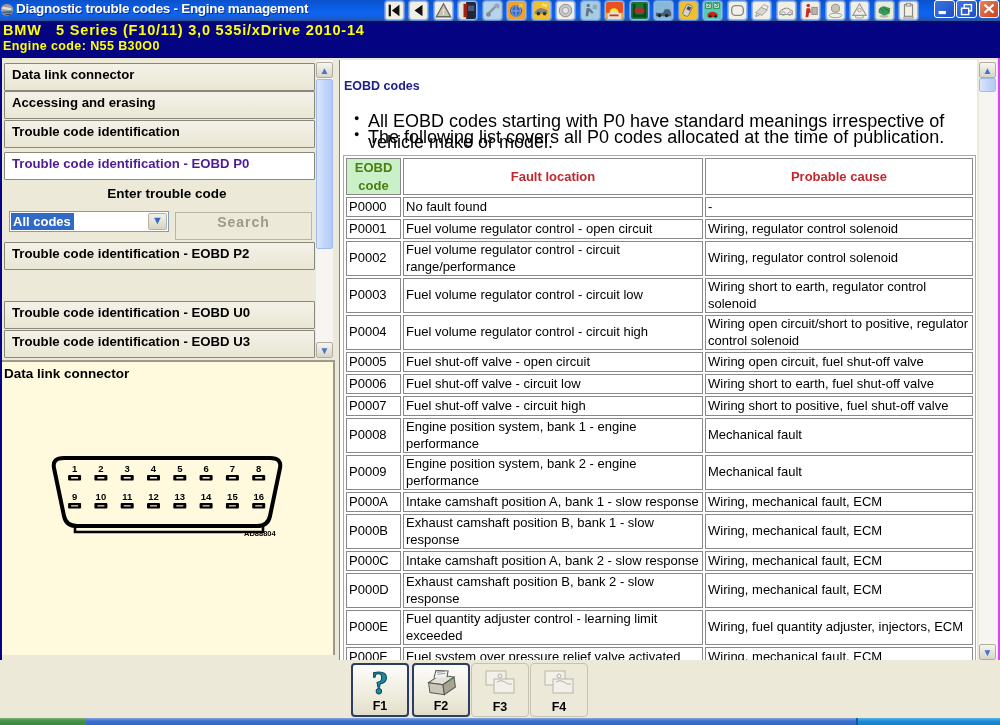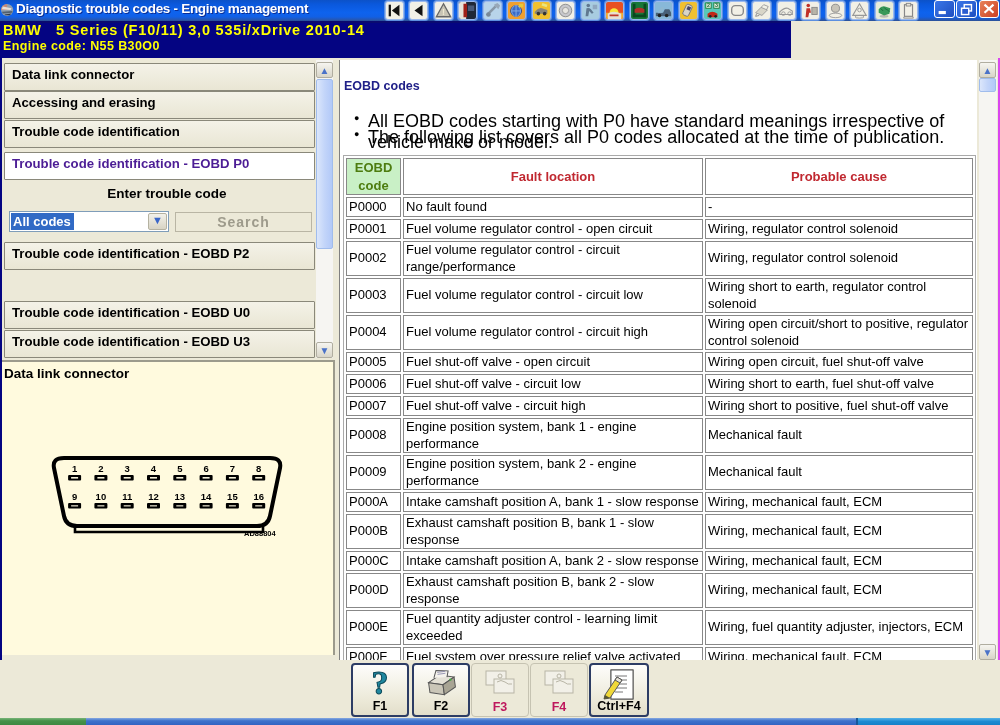--- a/index.html
+++ b/index.html
@@ -14,39 +14,39 @@
   text-shadow:1px 1px 0 rgba(10,40,140,0.9);
 }
 #appicon { position:absolute; left:1px; top:3px; width:14px; height:14px; }
 .tbico {
   position:absolute; top:1px; width:19px; height:19px; border-radius:3px;
   background:#f2f0e6; border:1px solid #9ab8ee; box-shadow:0 0 0 1px #5c8fe0;
   overflow:hidden;
 }
 .tbico svg { width:100%; height:100%; display:block; }
 .winbtn { position:absolute; top:0px; width:21px; height:18px; border-radius:3px; border:1px solid #fff; }
-#subheader { position:absolute; left:0; top:21px; width:791px; height:37px; background:#040482; border-top:2px solid #0a0a70;padding-left:40px; }
+#subheader { position:absolute; left:0; top:21px; width:1000px; height:37px; background:#040482; border-top:2px solid #0a0a70;padding-left:40px; }
 #subheader .l1 { position:absolute; left:3px; top:-1px; color:#ffff00; font-weight:bold; font-size:14.5px; letter-spacing:0.8px; }
 #subheader .l2 { position:absolute; left:3px; top:16px; color:#ffff00; font-weight:bold; font-size:12.5px; letter-spacing:0.4px; }
 #mainarea { position:absolute; left:0; top:58px; width:1000px; height:602px; background:#ECE9D8; border-left:2px solid #040482; border-right:2px solid #d946ef; }
 
 #leftpanel { position:absolute; left:0px; top:2px; width:313px; height:300px; background:#ECE9D8; }
 .navbtn {
   position:absolute; left:2px; width:311px; height:28px;
   background:linear-gradient(to bottom,#f4f2e8,#e9e6d4);
   border:1px solid #8a887a; border-radius:1px;
   font-weight:bold; font-size:13.2px; color:#000;
   padding:3px 0 0 7px;
 }
 .navbtn.sel { background:#fff; color:#4c1d95; }
 #enterlabel { position:absolute; left:0; top:126px; width:330px; text-align:center; font-weight:bold; font-size:13.5px; color:#000; }
 #dropdown { position:absolute; left:7px; top:151px; width:160px; height:21px; background:#fff; border:1px solid #7f9db9; }
 #dropdown .seltext { position:absolute; left:1px; top:1px; height:17px; background:#316ac5; color:#fff; font-weight:bold; font-size:13px; padding:1px 3px 0 2px; }
 #dropdown .dbtn { position:absolute; right:1px; top:1px; width:19px; height:17px; background:linear-gradient(to bottom,#f2f1ea,#d8d4c4); border:1px solid #b5b2a1; border-radius:2px; color:#3a66c8; font-weight:bold; font-size:11px; text-align:center; }
-#searchbtn { position:absolute; left:173px; top:152px; width:137px; height:20px; background:#ece9d8; border:1px solid #b9b5a4; color:#9d9a8b; font-weight:bold; font-size:14px; text-align:center; padding-top:1px; letter-spacing:1px; }
+#searchbtn { position:absolute; left:173px; top:152px; width:137px; height:28px; background:#ece9d8; border:1px solid #b9b5a4; color:#9d9a8b; font-weight:bold; font-size:14px; text-align:center; padding-top:1px; letter-spacing:1px; }
 
 .sb { position:absolute; background:#f6f5f2; }
 .sbarrow { position:absolute; width:17px; height:16px; background:linear-gradient(to bottom,#f6f5f0,#d8d5c8); border:1px solid #b0ada0; border-radius:2px; color:#4a72c8; font-size:10px; font-weight:bold; text-align:center; line-height:15px; }
 .sbthumb { position:absolute; left:0px; width:17px; background:linear-gradient(to right,#dbe6fb,#c3d5f9 50%,#b2c9f8); border:1px solid #a0bcec; border-radius:2px; }
 
 #connpane { position:absolute; left:0px; top:302px; width:333px; height:295px; background:#fffade; border-top:2px solid #9c9a8c; border-right:2px solid #9c9a8c; }
 #connpane .paneltitle { position:absolute; left:2px; top:4px; font-weight:bold; font-size:13.5px; color:#000; }
 
 #content { position:absolute; left:337px; top:2px; width:638px; height:600px; background:#fff; border-left:1px solid #808080; overflow:hidden; }
 #content h3 { position:absolute; left:4px; top:19px; color:#202088; font-size:12.5px; font-weight:bold; }
@@ -61,21 +61,21 @@
 th.g { background:#c9f0c6; color:#4d7c0f; }
 th.r { color:#c02830; background:#fff; }
 col.w1 { width:55px; }
 col.w2 { width:300px; }
 col.w3 { width:268px; }
 
 #bottombar { position:absolute; left:0; top:660px; width:1000px; height:57px; background:#ECE9D8; }
 .fbtn { position:absolute; top:3px; width:58px; height:54px; border:2px solid #2c3c64; border-radius:4px; background:linear-gradient(to bottom,#fdfdfb,#ece9d8 70%,#e2deca); text-align:center; }
 .fbtn.dis { border:1px solid #c6c3b2; background:#ece9d8; }
 .fbtn .lbl { position:absolute; bottom:2px; width:100%; font-weight:bold; font-size:12.5px; color:#000; }
-.fbtn.dis .lbl { color:#be185d; }
+.fbtn.dis .lbl { color:#000000; }
 #taskbar { position:absolute; left:0; top:718px; width:1000px; height:7px; background:linear-gradient(to bottom,#86a8e0,#3e73cc 40%,#3263c2); }
 #tasktray { position:absolute; left:856px; top:718px; width:144px; height:7px; background:linear-gradient(to bottom,#55b2e8,#1d8ad2 50%,#1680c8); border-left:2px solid #16589a; }
 #taskgreen { position:absolute; left:0; top:718px; width:86px; height:7px; background:linear-gradient(to bottom,#78b478,#46924a 40%,#3e8842); }
 </style>
 </head>
 <body>
 <div id="titlebar">
   <svg id="appicon" viewBox="0 0 16 16">
       <circle cx="7" cy="8" r="7" fill="#90a0b0"></circle>
       <path d="M0 8 a7 7 0 0 1 7-7 l0 7 z" fill="#c28878"></path>
@@ -475,26 +475,16 @@
   <div class="fbtn dis" style="left:530px;">
     <svg width="40" height="36" style="margin-top:3px;" viewBox="0 0 40 36">
         <g stroke="#b8b5a6" fill="#f2f0e8">
           <rect x="6" y="4" width="20" height="14"></rect>
           <rect x="14" y="12" width="20" height="14"></rect>
           <path d="M17 15 q4 -3 8 0 q3 3 7 2" fill="none"></path>
           <circle cx="20" cy="9" r="2" fill="none"></circle>
         </g>
       </svg>
     <div class="lbl">F4</div></div>
-  <div class="fbtn" style="left:589px;width:60px;">
-    <svg width="40" height="36" style="margin-top:2px;" viewBox="0 0 40 36">
-        <rect x="12" y="3" width="22" height="29" fill="#fff" stroke="#555"></rect>
-        <rect x="10" y="6" width="22" height="29" fill="#fff" stroke="#555" transform="translate(2 -3)"></rect>
-        <path d="M16 9 h12 M16 13 h12 M16 17 h12 M16 21 h12 M16 25 h8" stroke="#777"></path>
-        <path d="M6 28 L18 10 L23 13 L11 31 L5 32 Z" fill="#f0d838" stroke="#555"></path>
-        <path d="M18 10 L23 13 L21 16 L16 13 Z" fill="#e8e4da" stroke="#555"></path>
-        <path d="M6 28 L11 31 L5 32 Z" fill="#553"></path>
-      </svg>
-    <div class="lbl">Ctrl+F4</div></div>
 </div>
 <div id="taskbar"></div>
 <div id="tasktray"></div>
 <div id="taskgreen"></div>
 
 </body></html>

